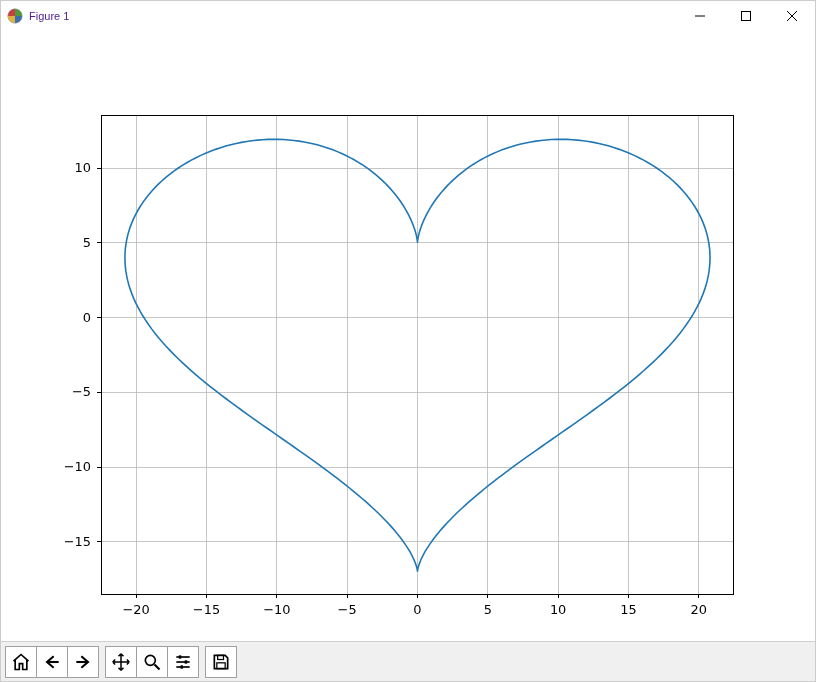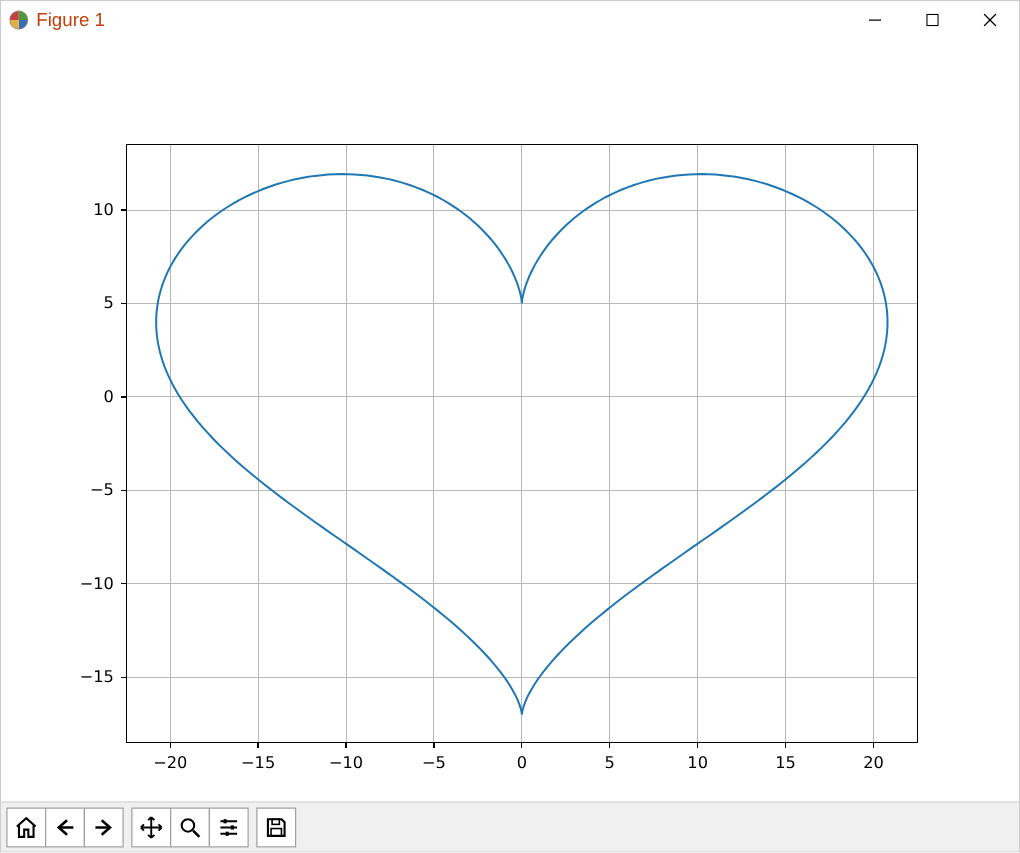--- a/index.html
+++ b/index.html
@@ -27,22 +27,22 @@
       align-items: center;
       padding: 0 0 0 6px;
       position: relative;
     }
     .title-bar .app-icon {
       width: 16px; height: 16px;
       margin-right: 6px;
       display:inline-flex;align-items:center;justify-content:center;
     }
     .title-bar .title {
-      font-size: 15px;
-      color: #c2410c;
+      font-size: 11px;
+      color: #4c1d95;
     }
     .title-bar .window-controls {
       position: absolute;
       right: 0; top: 0;
       height: 30px;
       display: flex;
     }
     .title-bar .window-controls .wc {
       width: 46px;
       height: 30px;

